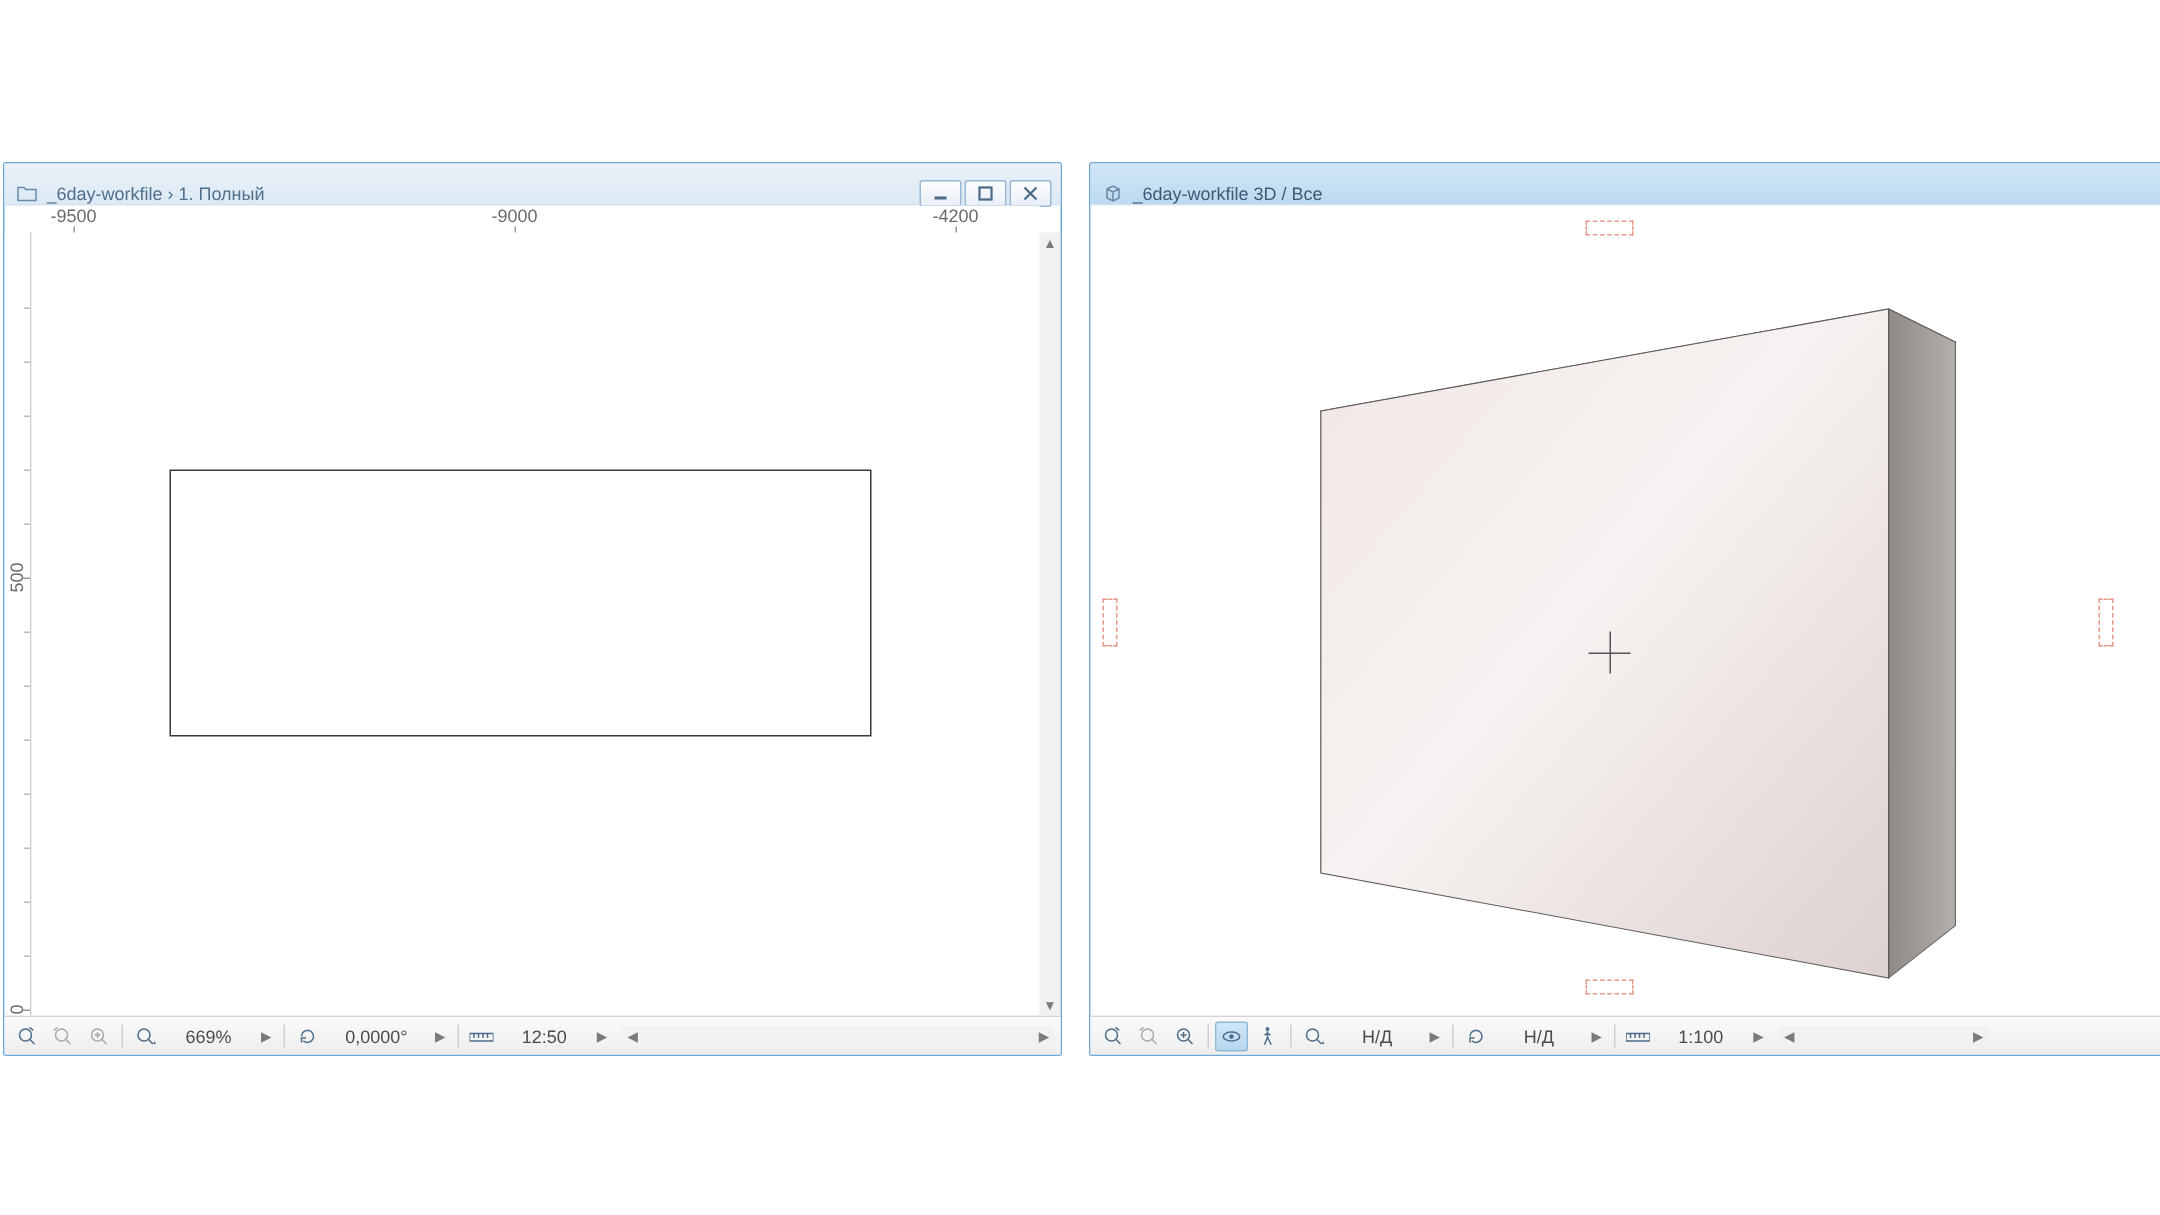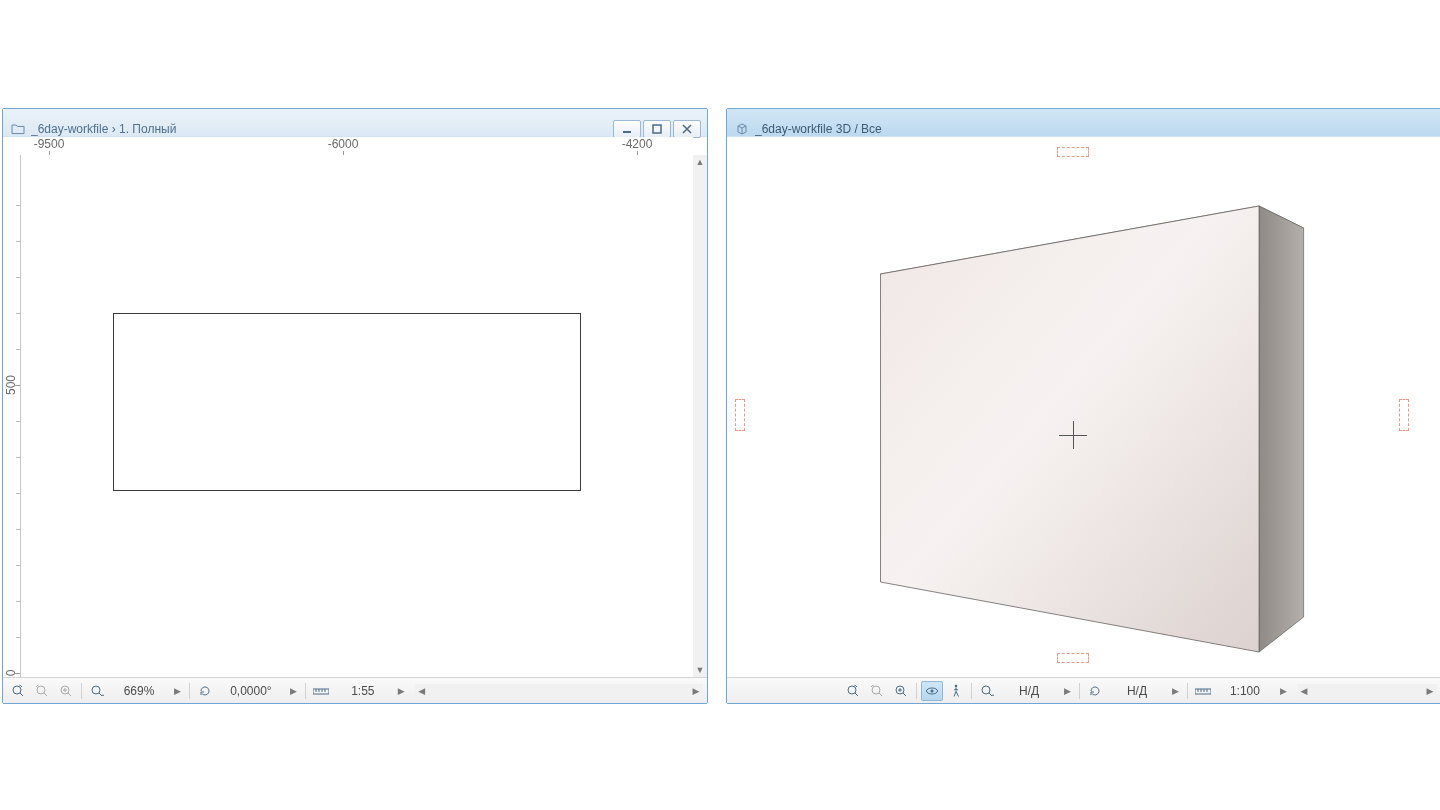--- a/index.html
+++ b/index.html
@@ -118,21 +118,20 @@
 
   
   .statusbar {
     height: 26px;
     border-top:1px solid #d4d4d4;
     background: linear-gradient(to bottom,#fafafa,#eeeeee);
     display:flex; align-items:center;
     gap:2px;
     padding:0 4px;
     color:#4b4b4b;
-    justify-content:center;
   }
   .sb-btn{
     width:22px;height:20px;
     display:flex;align-items:center;justify-content:center;
     border-radius:2px;
   }
   .sb-btn.active{
     background:linear-gradient(to bottom,#cfe6f7,#b6d7ef);
     border:1px solid #8nbad; border:1px solid #8fb7d6;
   }
@@ -176,21 +175,21 @@
               <path d="M1 1l8 8M9 1l-8 8" stroke="currentColor" stroke-width="1.5"></path>
             </svg>
         </div>
       </div>
     </div>
 
     <div class="content">
 
       <div class="ruler-h">
         <div class="tick" style="left:28px;"><span>-9500</span></div>
-        <div class="tick" style="left:322px;"><span>-6000</span></div>
+        <div class="tick" style="left:322px;"><span>-9000</span></div>
         <div class="tick" style="left:616px;"><span>-4200</span></div>
         <div class="minors">
           <span style="left:10px"></span>
             <span style="left:46px"></span>
             <span style="left:82px"></span>
             <span style="left:118px"></span>
             <span style="left:154px"></span>
           <span style="left:190px"></span>
             <span style="left:226px"></span>
             <span style="left:262px"></span>
@@ -283,21 +282,21 @@
       </div>
       <div class="sb-text" style="min-width:66px;">0,0000°</div>
       <div class="sb-spin">▶</div>
       <div class="sb-sep"></div>
       <div class="sb-btn">
         <svg width="16" height="10" viewBox="0 0 16 10">
             <rect x="0" y="3" width="16" height="5" fill="none" stroke="currentColor"></rect>
             <path d="M3 3v3M6 3v3M9 3v3M12 3v3" stroke="currentColor"></path>
           </svg>
       </div>
-      <div class="sb-text">1:55</div>
+      <div class="sb-text">12:50</div>
       <div class="sb-spin">▶</div>
       <div class="sb-hsbar">
         <div class="arrow l">◀</div>
         <div class="arrow r">▶</div>
       </div>
     </div>
   </div>
 
   <div class="window right">
 

